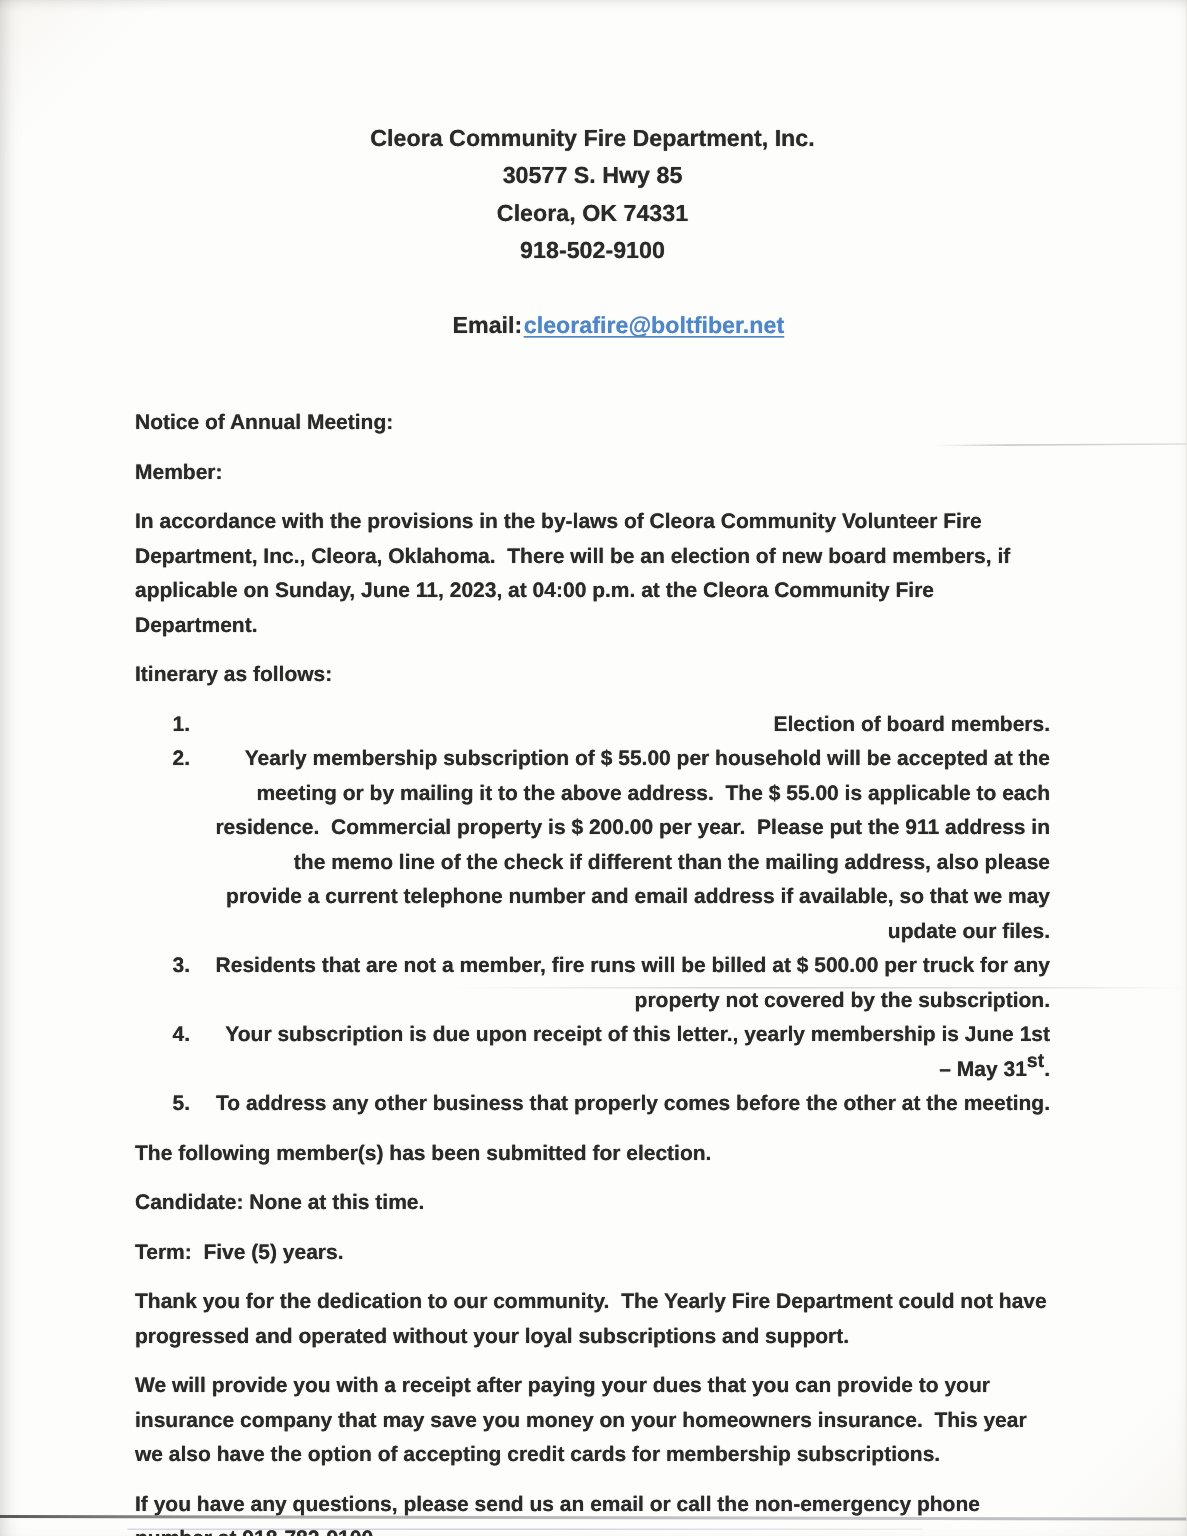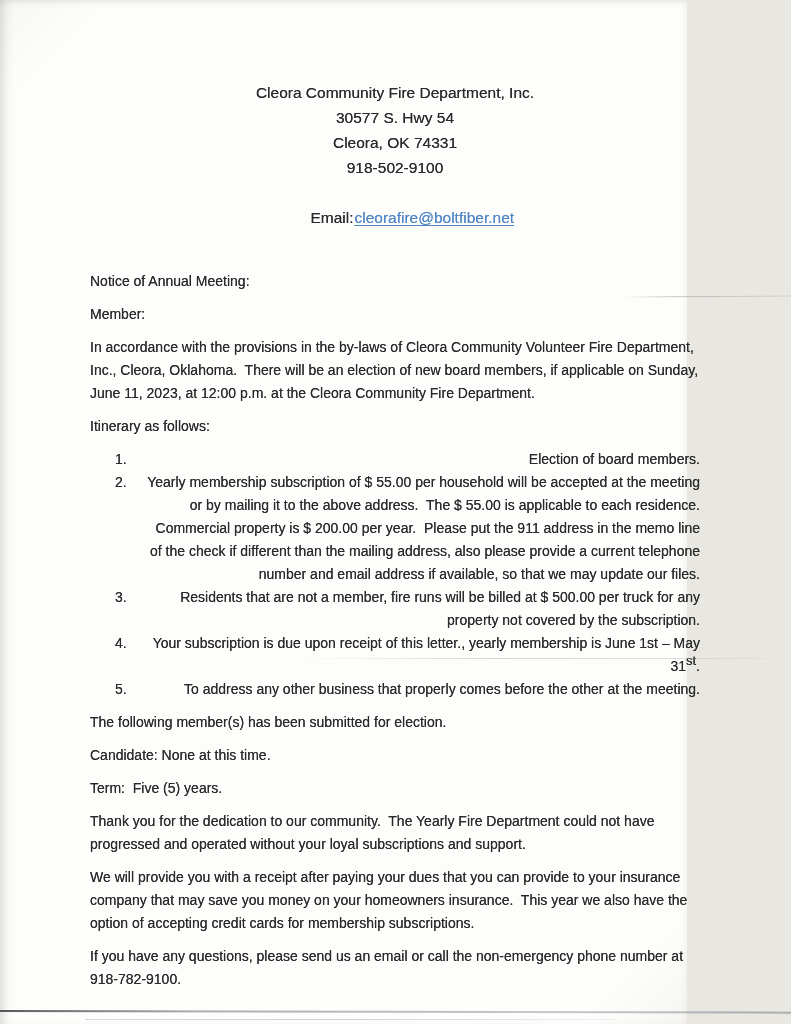--- a/index.html
+++ b/index.html
@@ -4,27 +4,28 @@
 <style>
   html, body { margin: 0; padding: 0; }
   body {
     width: 791px; height: 1024px;
     background: #e9e7e2;
     font-family: "Liberation Sans", "DejaVu Sans", sans-serif;
     overflow: hidden;
   }
   .page {
     position: relative;
-    width: 687px; height: 1024px;
+    width: 791px; height: 1024px;
     background: linear-gradient(135deg, #f7f6f3 0%, #fdfdfb 6%, #fdfdfb 94%, #f6f5f2 100%);
     box-shadow: inset 10px 0 14px -10px rgba(0,0,0,0.22),
                 inset 0 8px 10px -8px rgba(0,0,0,0.12),
                 inset -6px 0 10px -8px rgba(0,0,0,0.10);
     color: #2a2a2a;
     text-shadow: 0 0 0.5px rgba(42,42,42,0.85);
+    font-weight: bold;
   }
   .content {
     position: absolute;
     left: 90px; top: 0;
     width: 610px;
     font-size: 14px;
     line-height: 23px;
   }
   .letterhead {
     margin-top: 80px;
@@ -95,33 +96,33 @@
 </style>
 </head>
 <body>
 
 <div class="page">
 
   <div class="content">
 
     <div class="letterhead">
       <div class="line">Cleora Community Fire Department, Inc.</div>
-      <div class="line">30577 S. Hwy 54</div>
+      <div class="line">30577 S. Hwy 85</div>
       <div class="line">Cleora, OK 74331</div>
       <div class="line">918-502-9100</div>
       <div class="line email-line">
         <span class="email-label">Email:</span><a class="email-link">cleorafire@boltfiber.net</a>
       </div>
     </div>
 
     <p class="para first-after-head">Notice of Annual Meeting:</p>
 
     <p class="para">Member:</p>
 
-    <p class="para">In accordance with the provisions in the by-laws of Cleora Community Volunteer Fire Department, Inc., Cleora, Oklahoma.  There will be an election of new board members, if applicable on Sunday, June 11, 2023, at 12:00 p.m. at the Cleora Community Fire Department.</p>
+    <p class="para">In accordance with the provisions in the by-laws of Cleora Community Volunteer Fire Department, Inc., Cleora, Oklahoma.  There will be an election of new board members, if applicable on Sunday, June 11, 2023, at 04:00 p.m. at the Cleora Community Fire Department.</p>
 
     <p class="para">Itinerary as follows:</p>
 
     <ol class="itinerary">
       <li>
         <span class="num">1.</span>
         <span class="li-text"> Election of board members.</span>
       </li>
       <li>
         <span class="num">2.</span>

